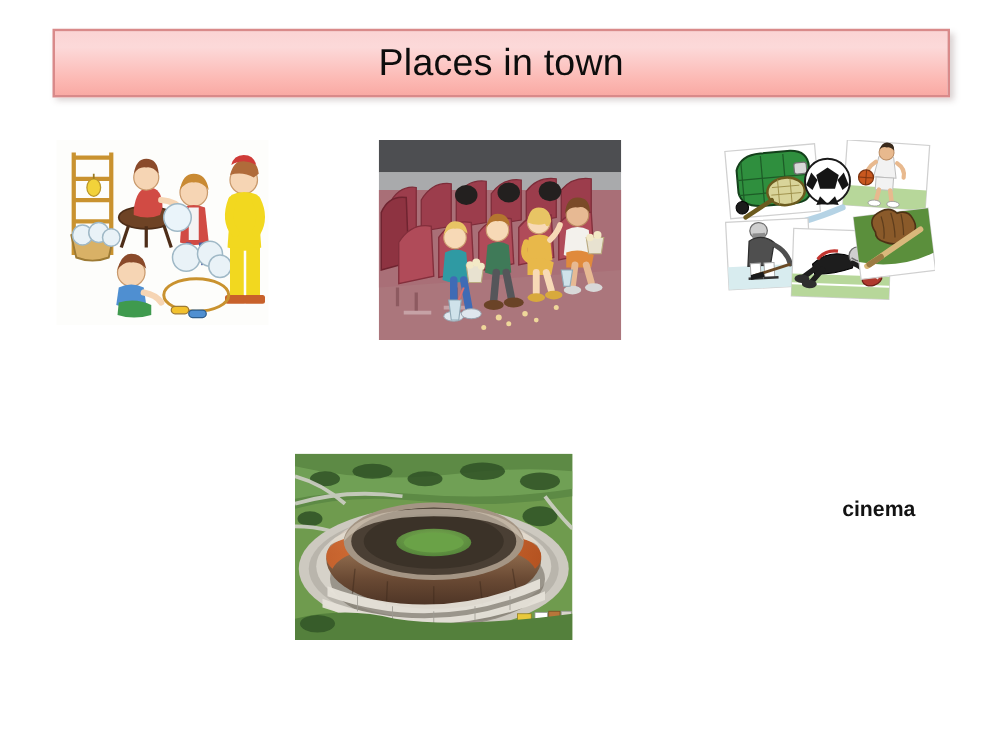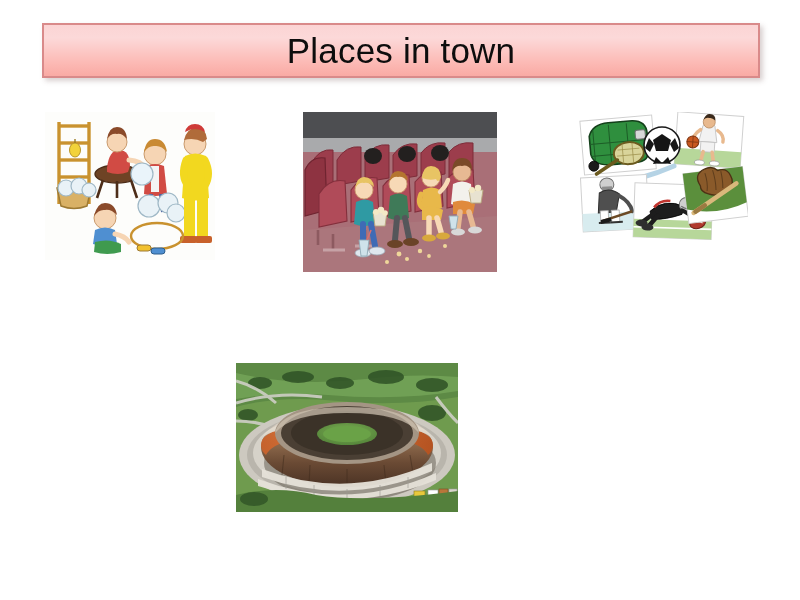--- a/index.html
+++ b/index.html
@@ -25,21 +25,21 @@
     height: 55px;
     box-sizing: border-box;
     border: 2px solid #d98a8a;
     background: linear-gradient(to bottom, #fbd4d4 0%, #fcd9d9 25%, #fcb9b4 75%, #f9aaa4 100%);
     box-shadow: 3px 3px 5px rgba(120, 90, 90, 0.28);
     display: flex;
     align-items: center;
     justify-content: center;
   }
   #title-text {
-    font-size: 35px;
+    font-size: 30px;
     font-weight: 400;
     color: #0d0d0d;
     letter-spacing: 0.2px;
     line-height: 1;
     white-space: nowrap;
   }
 
   
   .card {
     position: absolute;
@@ -255,20 +255,21 @@
 
     <g fill="#efd79a">
       <circle cx="96" cy="142" r="2.4"></circle>
       <circle cx="104" cy="147" r="2"></circle>
       <circle cx="117" cy="139" r="2.2"></circle>
       <circle cx="126" cy="144" r="1.9"></circle>
       <circle cx="84" cy="150" r="2"></circle>
       <circle cx="142" cy="134" r="2"></circle>
     </g>
   </svg>
+  <div class="caption" id="cinema-caption">cinema</div>
 </div>
 
 <div class="card" id="card-sports">
   <svg class="thumb" id="sports-thumb" viewBox="0 0 172 130">
     <rect x="0" y="0" width="172" height="130" fill="#ffffff"></rect>
 
     <g transform="rotate(-5 42 32)">
       <rect x="6" y="6" width="72" height="54" fill="#ffffff" stroke="#d0d0d0" stroke-width="1"></rect>
       <path d="M14 22 q4 -12 20 -12 l24 0 q14 1 14 14 l0 16 q0 12 -14 12 l-24 0 q-18 0 -20 -12 Z" fill="#2f8f3e" stroke="#14401b" stroke-width="1.6"></path>
       <g stroke="#1d5c27" stroke-width="1" fill="none">

